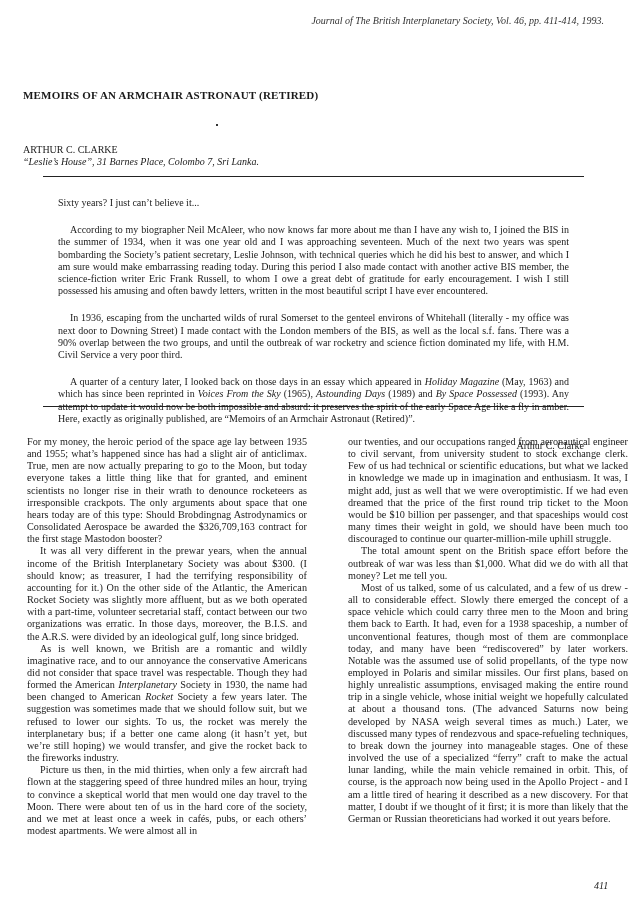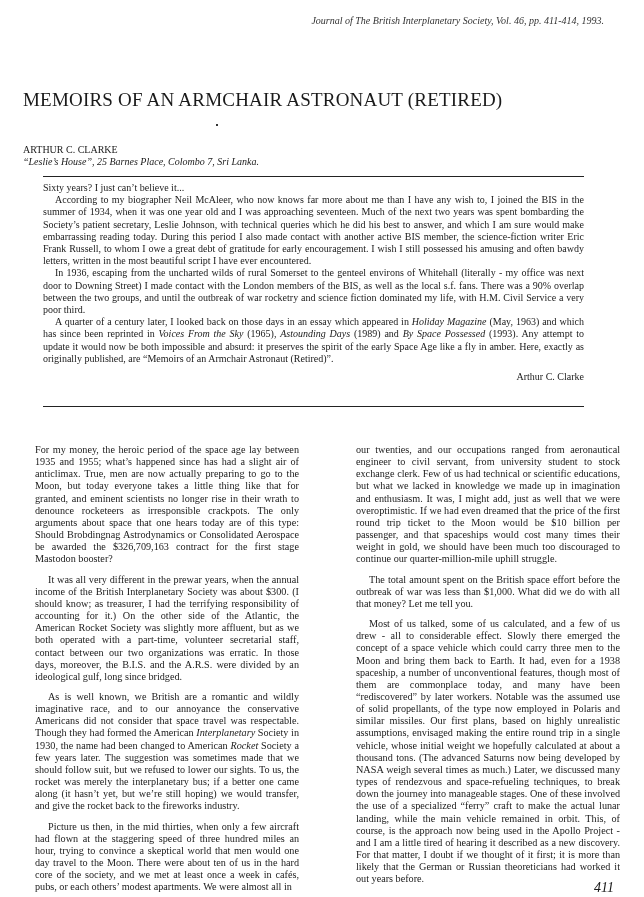--- a/index.html
+++ b/index.html
@@ -6,59 +6,59 @@
   body {
     width: 644px; height: 897px; position: relative; overflow: hidden;
     font-family: "Liberation Serif", "DejaVu Serif", serif; color: #1a1a1a;
   }
   .journal-header {
     position: absolute; top: 15px; right: 40px;
     font-size: 10px; font-style: italic; color: #333;
   }
   .title {
     position: absolute; left: 23px; top: 89px;
-    font-size: 19px; font-weight: normal; letter-spacing: 0.2px; margin: 0;
+    font-size: 11px; font-weight: bold; letter-spacing: 0.2px; margin: 0;
   }
   .dot { position: absolute; left: 216px; top: 124px; width: 2px; height: 2px; background: #333; }
   .author {
     position: absolute; left: 23px; top: 144px; font-size: 10px; line-height: 12px;
   }
   .author .affil { font-style: italic; }
   .rule { position: absolute; left: 43px; width: 541px; height: 1px; background: #222; }
   .preface {
     position: absolute; left: 43px; top: 182px; width: 541px;
     font-size: 10px; line-height: 12.2px; text-align: justify;
   }
-  .preface p { margin: 0; text-indent: 12px; }
+  .preface p { margin: 15px; text-indent: 12px; }
   .preface p.first { text-indent: 0; }
   .sig { text-align: right; margin-top: 6px; line-height: 12px; }
   .col {
     position: absolute; top: 436px; width: 280px;
     font-size: 10.2px; line-height: 12.15px; text-align: justify; hyphens: manual;
   }
-  .col p { margin: 8px; text-indent: 13px; }
+  .col p { margin: 0; text-indent: 13px; }
   .col p.noind { text-indent: 0; }
   .col-left { left: 27px; }
   .col-right { left: 348px; }
   .page-number {
-    position: absolute; left: 594px; top: 880px; font-size: 14px; font-style: italic;
+    position: absolute; left: 594px; top: 880px; font-size: 10px; font-style: italic;
   }
   i, em { }
 </style>
 </head>
 <body>
 
 <div class="journal-header">Journal of The British Interplanetary Society, Vol. 46, pp. 411-414, 1993.</div>
 
 <h1 class="title">MEMOIRS OF AN ARMCHAIR ASTRONAUT (RETIRED)</h1>
 <div class="dot"></div>
 
 <div class="author">
   <div>ARTHUR C. CLARKE</div>
-  <div class="affil">“Leslie’s House”, 25 Barnes Place, Colombo 7, Sri Lanka.</div>
+  <div class="affil">“Leslie’s House”, 31 Barnes Place, Colombo 7, Sri Lanka.</div>
 </div>
 
 <div class="rule" style="top:176px;"></div>
 
 <div class="preface">
   <p class="first">Sixty years? I just can’t believe it...</p>
   <p>According to my biographer Neil McAleer, who now knows far more about me than I have any wish to, I joined the BIS in the summer of 1934, when it was one year old and I was approaching seventeen.  Much of the next two years was spent bombarding the Society’s patient secretary, Leslie Johnson, with technical queries which he did his best to answer, and which I am sure would make embarrassing reading today.  During this period I also made contact with another active BIS member, the science-fiction writer Eric Frank Russell, to whom I owe a great debt of gratitude for early encouragement.  I wish I still possessed his amusing and often bawdy letters, written in the most beautiful script I have ever encountered.</p>
   <p>In 1936, escaping from the uncharted wilds of rural Somerset to the genteel environs of Whitehall (literally - my office was next door to Downing Street) I made contact with the London members of the BIS, as well as the local s.f. fans.  There was a 90% overlap between the two groups, and until the outbreak of war rocketry and science fiction dominated my life, with H.M. Civil Service a very poor third.</p>
   <p><span>A quarter of a century later, I looked back on those days in an essay which appeared in </span><i>Holiday Magazine</i><span> (May, 1963) and which has since been reprinted in </span><i>Voices From the Sky</i><span> (1965), </span><i>Astounding Days</i><span> (1989) and </span><i>By Space Possessed</i><span> (1993). Any attempt to update it would now be both impossible and absurd: it preserves the spirit of the early Space Age like a fly in amber.  Here, exactly as originally published, are “Memoirs of an Armchair Astronaut (Retired)”.</span></p>
   <div class="sig">

